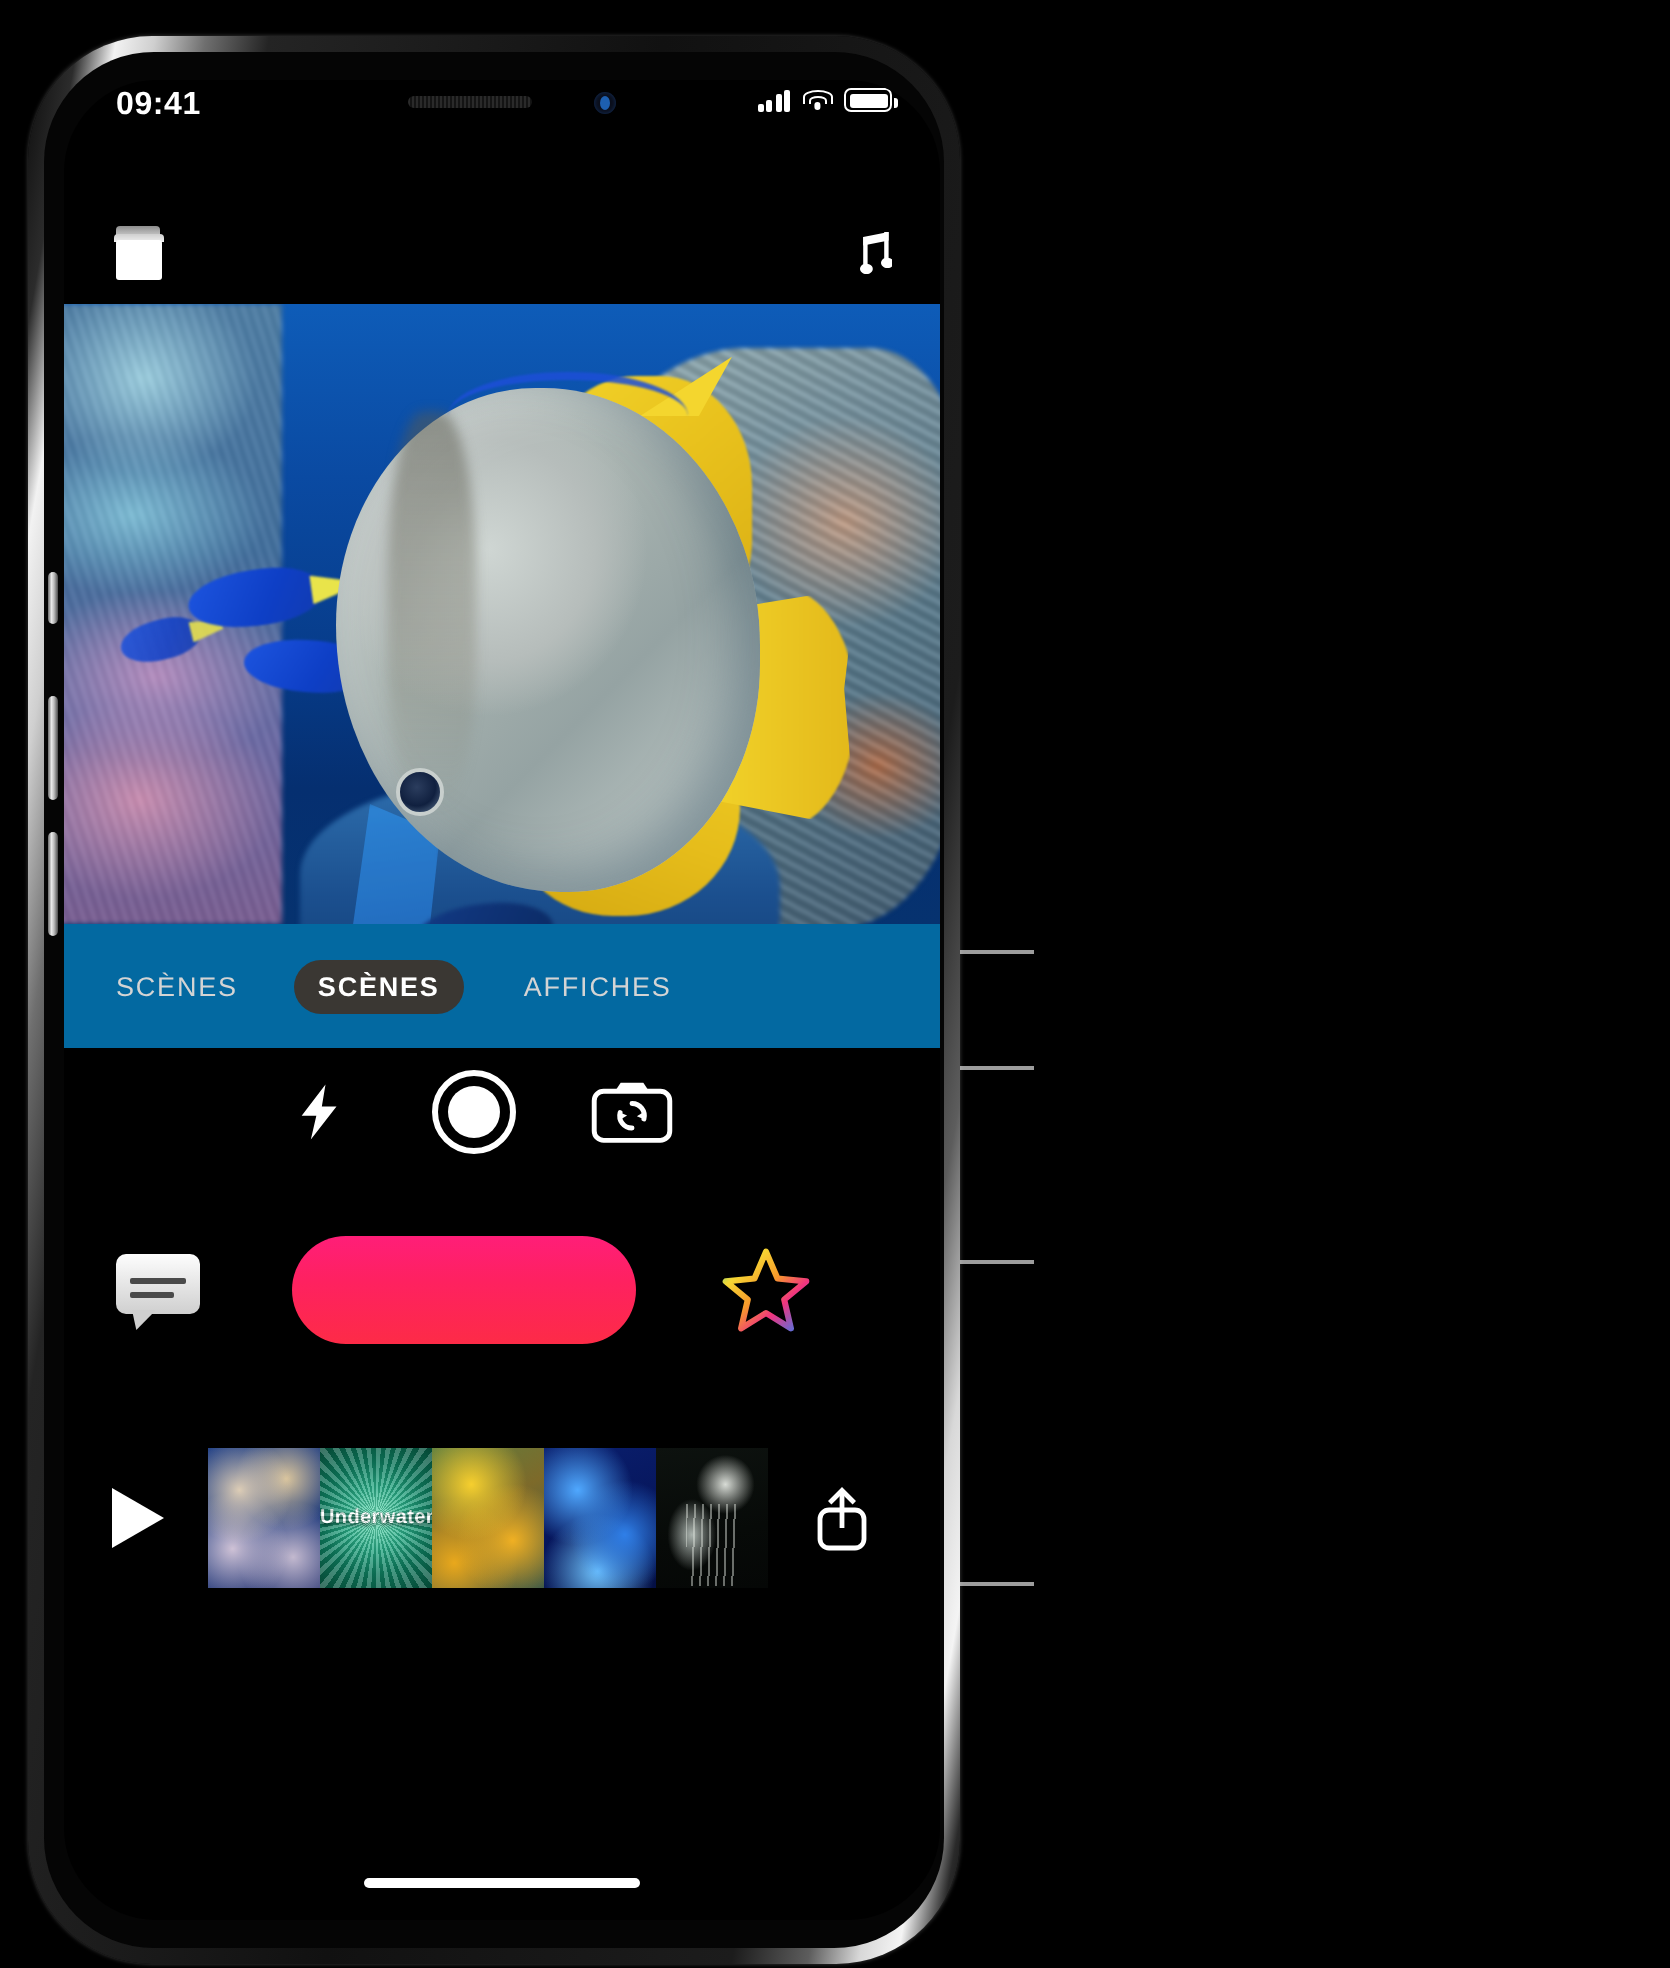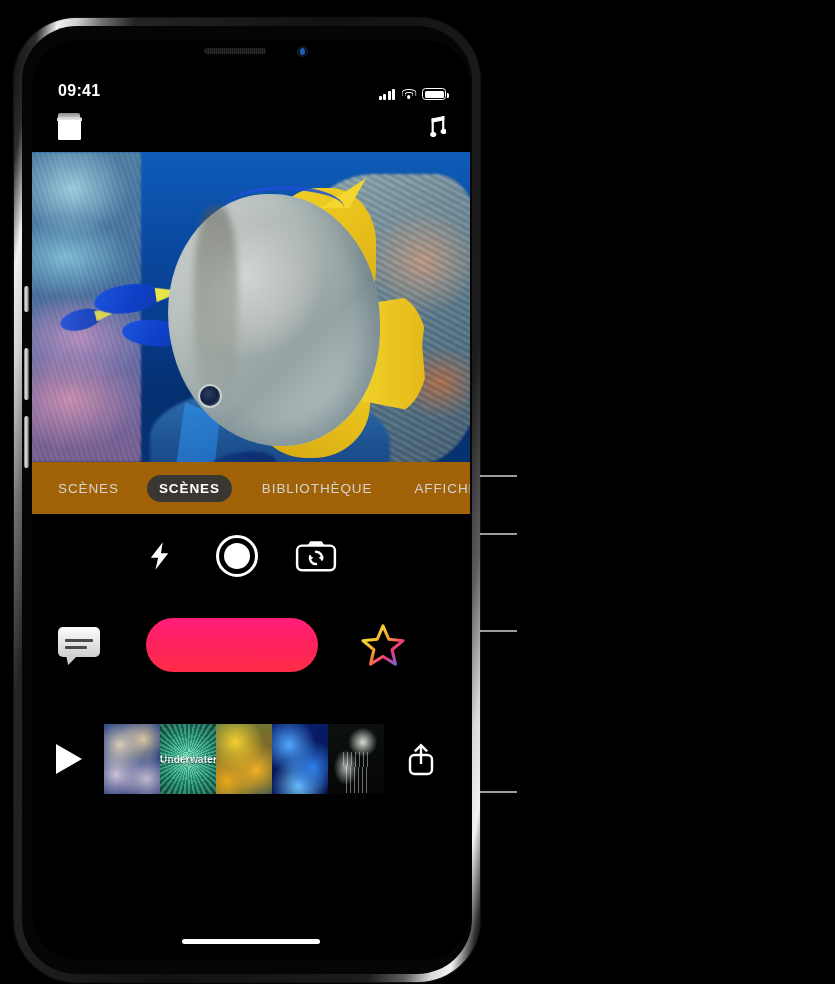--- a/index.html
+++ b/index.html
@@ -61,22 +61,22 @@
     border-radius:50%; background:#0b0f1c;
     box-shadow:inset 0 0 2px #13305c;
   }
   #front-camera::after{
     content:""; position:absolute; left:3px; top:2px; width:5px; height:7px;
     border-radius:50%; background:#1d5fb0;
   }
 
   
   #status-bar {
-    position:absolute; left:0; top:16px; width:100%; height:44px;
-    display:flex; align-items:flex-end; justify-content:space-between;
+    position:absolute; left:0; top:0; width:100%; height:44px;
+    display:flex; align-items:flex-start; justify-content:space-between;
     padding:0 24px 0 26px; z-index:25; color:#fff;
   }
   #status-time { font-size:16px; font-weight:bold; letter-spacing:.3px; padding-top:4px; }
   #status-right { display:flex; align-items:center; gap:6px; padding-top:4px; }
   .sig-bars { display:flex; align-items:flex-end; gap:1.5px; height:11px; }
   .sig-bars i { display:block; width:3px; background:#fff; border-radius:1px; }
   .sig-bars i:nth-child(1){height:4px}.sig-bars i:nth-child(2){height:6px}
   .sig-bars i:nth-child(3){height:9px}.sig-bars i:nth-child(4){height:11px}
   .wifi { position:relative; width:15px; height:11px; }
   .wifi span { position:absolute; left:50%; transform:translateX(-50%);
@@ -230,22 +230,22 @@
   #tangd2 { left:175px; top:300px; width:70px; height:32px; transform:rotate(-6deg); }
   #blue-blade {
     position:absolute; left:138px; top:250px; width:50px; height:124px;
     background:linear-gradient(170deg,#2e86d8,#1b5fb5);
     clip-path:polygon(30% 0,100% 12%,76% 100%,0 86%);
     filter:blur(1.2px); opacity:.9;
   }
 
   
   #tabbar {
-    position:absolute; left:0; top:422px; width:100%; height:52px;
-    display:flex; align-items:center; z-index:18; background:#a16207;text-align:center;
+    position:absolute; left:0; top:422px; width:100%; height:62px;
+    display:flex; align-items:center; z-index:18; background:#0369a1;text-align:center;
   }
   .tab { color:#d4d4d4; font-size:13.5px; letter-spacing:.9px;
     padding:6px 12px; border-radius:16px; cursor:pointer; white-space:nowrap; }
   .tab.active { color:#fff; background:#3a3733; font-weight:bold; }
   #tab-scenes { margin-left:14px; }
   #tab-camera { margin-left:16px; }
   #tab-library { margin-left:18px; }
   #tab-posters { margin-left:18px; }
 
   
@@ -433,21 +433,20 @@
         <div id="fish-topspike"></div>
         <div id="fish-body"></div>
         <div id="fish-dark-band"></div>
         <div id="fish-outline"></div>
         <div id="fish-eye"></div>
       </div>
 
       <div id="tabbar">
         <div id="tab-scenes" class="tab">SCÈNES</div>
         <div id="tab-camera" class="tab active">SCÈNES</div>
-        <div id="tab-library" class="tab">BIBLIOTHÈQUE</div>
         <div id="tab-posters" class="tab">AFFICHES</div>
       </div>
 
       <div id="cam-controls">
         <div id="flash-btn" class="ctl">
           <svg viewBox="0 0 24 30" width="22" height="28">
             <path d="M15 0 L2 17 L10 17 L7 30 L21 12 L13 12 Z" fill="#fff"></path>
           </svg>
         </div>
         <div id="shutter-btn" class="ctl"></div>

